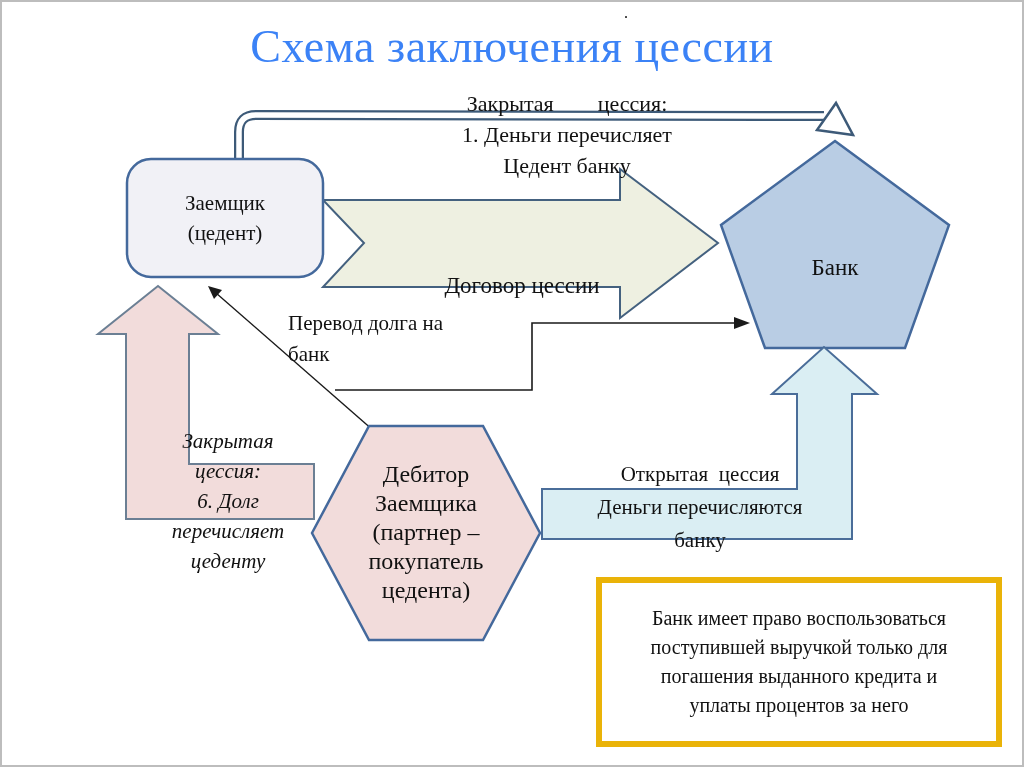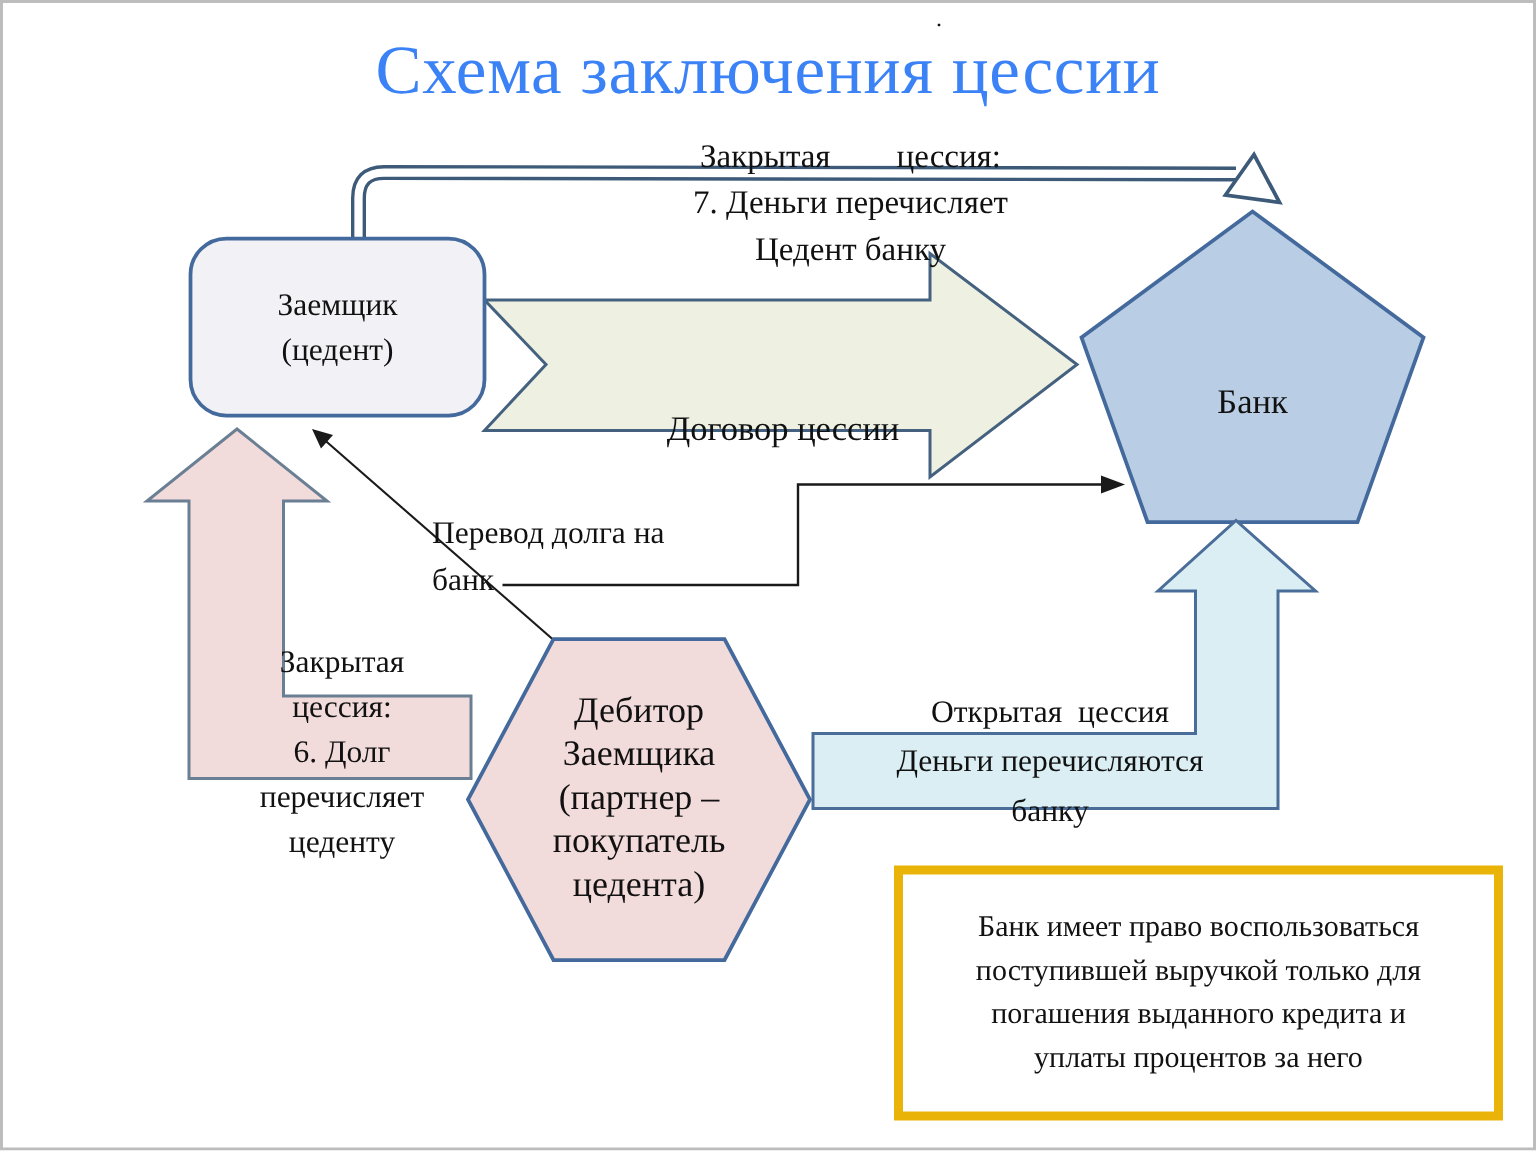--- a/index.html
+++ b/index.html
@@ -15,22 +15,22 @@
   .line { display:block; white-space:pre; }
   .title {
     left:0; top:18px; width:100%; text-align:center;
     font-size:46px; letter-spacing:0.5px; color:#3b82f6;
   }
   .stray-dot { left:622px; top:2px; font-size:16px; }
   .closed2 { left:393px; top:86px; width:344px; font-size:22px; line-height:31px; }
   .borrower-label { left:125px; top:186px; width:196px; font-size:21px; line-height:30px; }
   .contract-label { left:360px; top:227px; width:320px; font-size:23px;margin-top:44px; }
   .bank-label { left:733px; top:253px; width:200px; font-size:23px; }
-  .debt-transfer { left:286px; top:306px; width:240px; font-size:21px; line-height:31px; text-align:left;margin-top:32px; }
-  .closed1 { left:136px; top:424px; width:180px; font-size:21px; line-height:30px; }
+  .debt-transfer { left:286px; top:306px; width:240px; font-size:21px; line-height:31px; text-align:left; }
+  .closed1 { left:136px; top:424px; width:180px; font-size:21px; line-height:30px;font-style:italic; }
   .debtor-label { left:322px; top:458px; width:204px; font-size:24px; line-height:29px; }
   .open-label { left:548px; top:456px; width:300px; font-size:21px; line-height:33px; }
   .note-box {
     left:594px; top:575px; width:406px; height:170px;
     border:6px solid #eab308; background:#ffffff;
     display:flex; flex-direction:column; justify-content:center; align-items:center;
     font-size:20px; line-height:29px; text-align:center;
   }
 </style>
 </head>
@@ -62,21 +62,21 @@
     <polygon points="540,487 795,487 795,392 770,392 822,345 875,392 850,392 850,537 540,537" stroke-width="2" fill="#daeef3" stroke="#4a6d99"></polygon>
 
     <polygon points="310,531 367,424 481,424 538,531 481,638 367,638" stroke-width="2.5" fill="#f2dcdb" stroke="#44699c"></polygon>
   </svg>
 
   <div class="abs title">Схема заключения цессии</div>
   <div class="abs stray-dot">.</div>
 
   <div class="abs txt closed2">
     <span class="line">Закрытая        цессия:</span>
-    <span class="line">7. Деньги перечисляет</span>
+    <span class="line">1. Деньги перечисляет</span>
     <span class="line">Цедент банку</span>
   </div>
 
   <div class="abs txt borrower-label">
     <span class="line">Заемщик</span>
     <span class="line">(цедент)</span>
   </div>
 
   <div class="abs txt contract-label">Договор  цессии</div>
 

